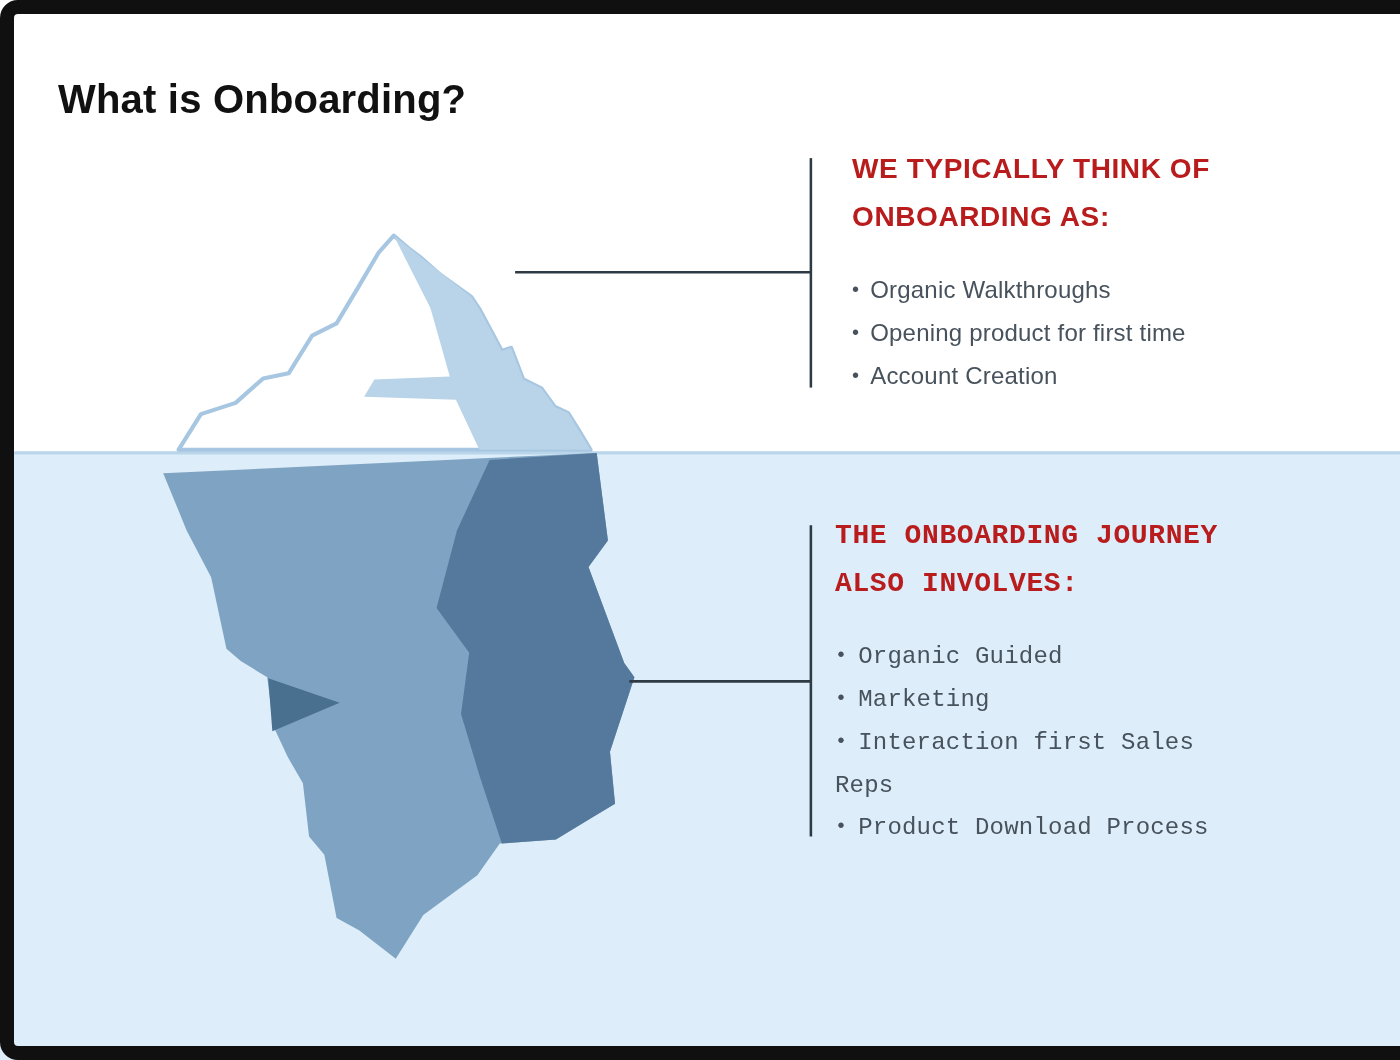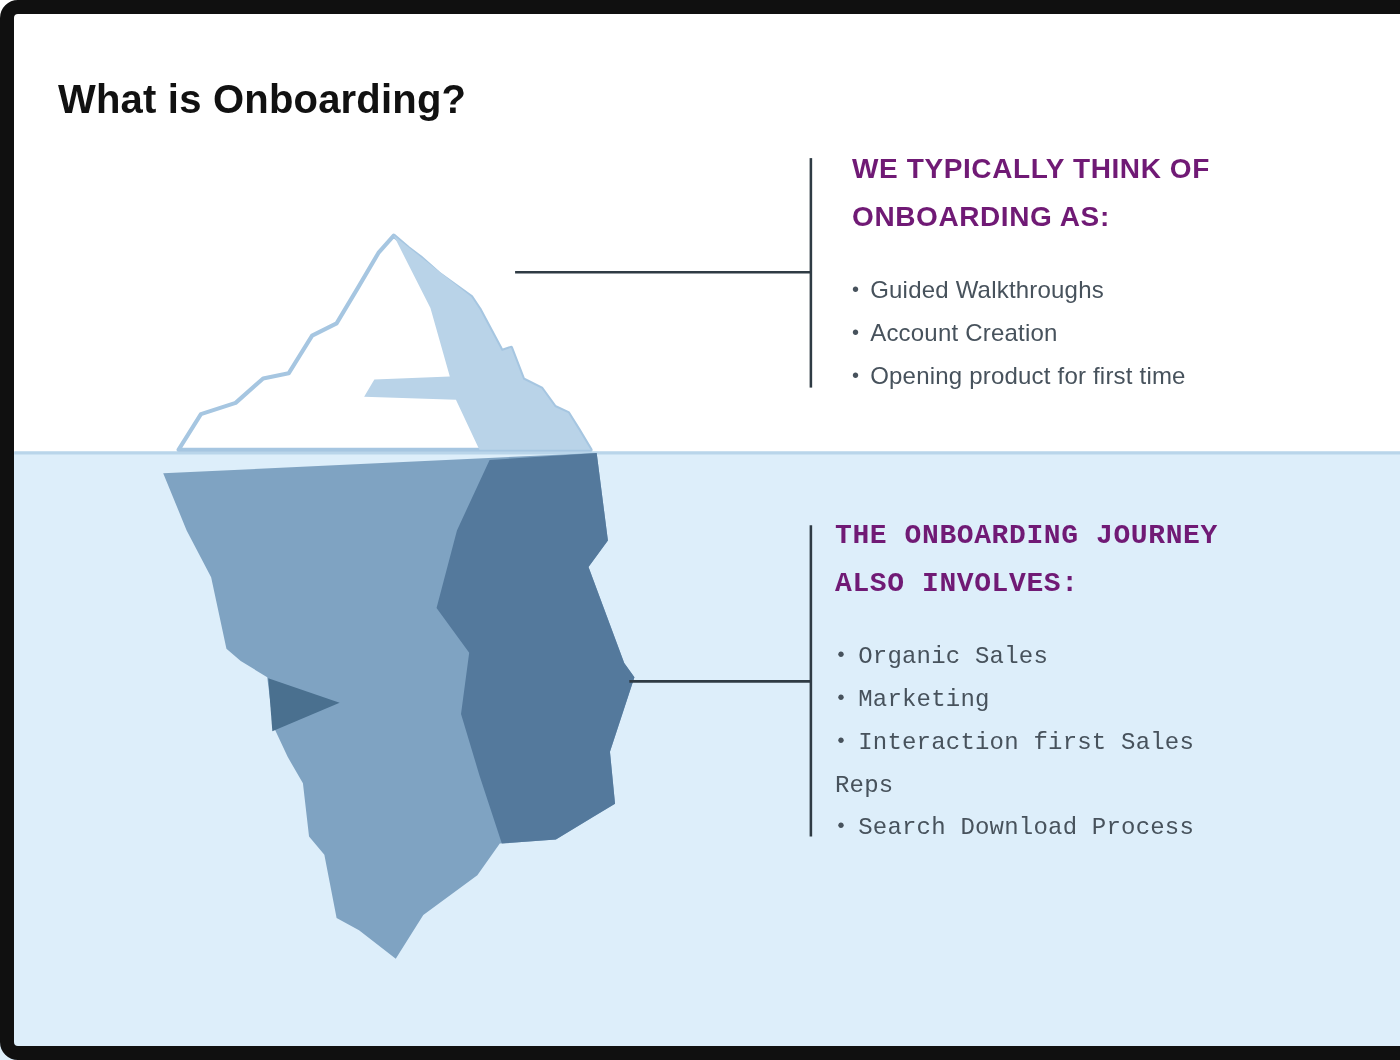--- a/index.html
+++ b/index.html
@@ -39,21 +39,21 @@
   .text-block {
     position: absolute;
     z-index: 5;
   }
   .text-block h2 {
     margin: 0;
     font-size: 28px;
     font-weight: bold;
     line-height: 48px;
     letter-spacing: 0.6px;
-    color: #701a75;
+    color: #b91c1c;
     text-transform: uppercase;
   }
   .text-block ul {
     list-style: none;
     margin: 28px 0 0 0;
     padding: 0;
   }
   .text-block li {
     font-size: 24px;
     line-height: 42px;
@@ -97,30 +97,30 @@
 
     <line x1="617" y1="668" x2="795" y2="668" stroke-width="2.5" stroke="#2f3b44"></line>
     <line x1="795" y1="515" x2="795" y2="820" stroke-width="2.5" stroke="#2f3b44"></line>
   </svg>
 
   <h1 class="page-title">What is Onboarding?</h1>
 
   <div class="text-block block-top">
     <h2>WE TYPICALLY THINK OF ONBOARDING AS:</h2>
     <ul>
-      <li>Guided Walkthroughs</li>
+      <li>Organic Walkthroughs</li>
+      <li>Opening product for first time</li>
       <li>Account Creation</li>
-      <li>Opening product for first time</li>
     </ul>
   </div>
 
   <div class="text-block block-bottom">
     <h2>THE ONBOARDING JOURNEY ALSO INVOLVES:</h2>
     <ul>
-      <li>Organic Sales</li>
+      <li>Organic Guided</li>
       <li>Marketing</li>
       <li>Interaction first Sales Reps</li>
-      <li>Search Download Process</li>
+      <li>Product Download Process</li>
     </ul>
   </div>
 
   <div class="frame-overlay"></div>
 </div>
 
 </body></html>

